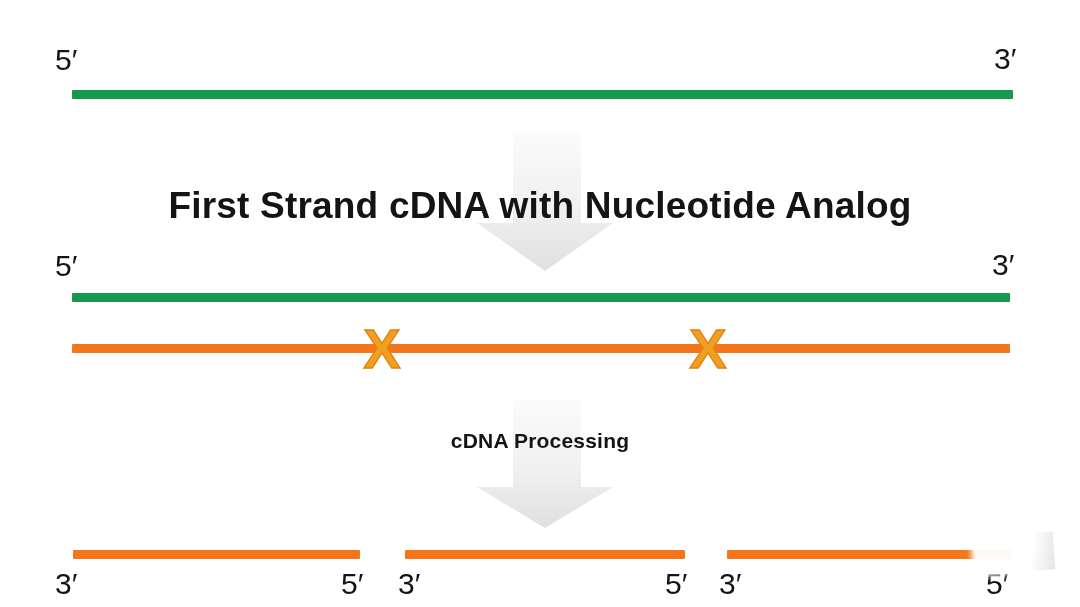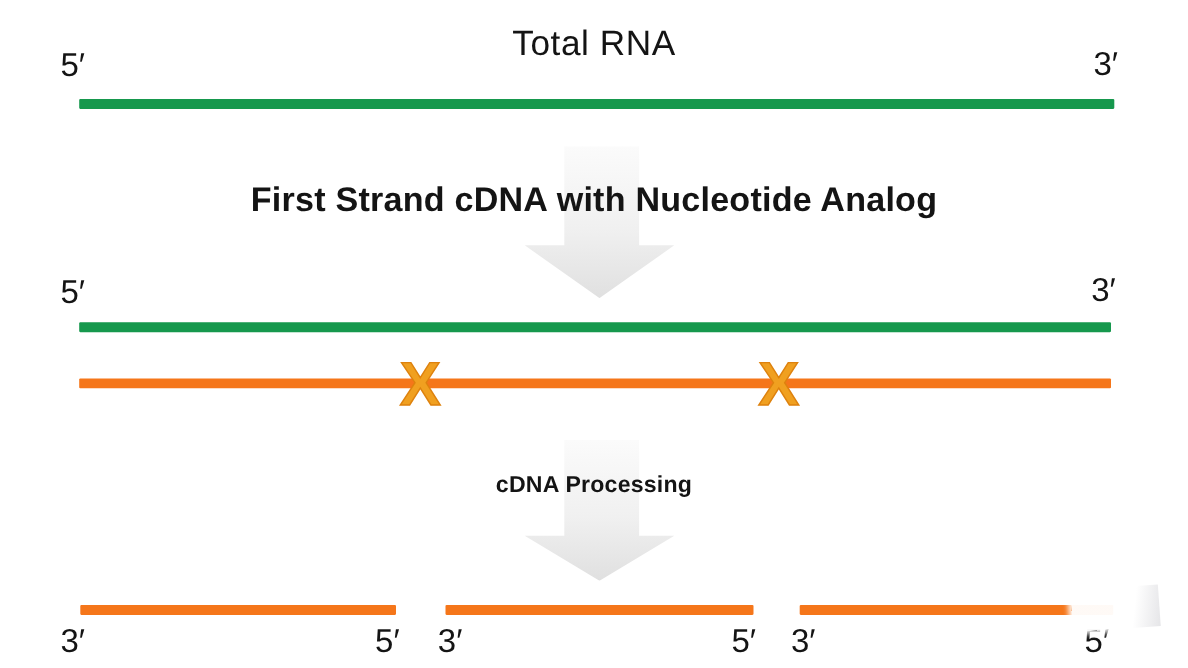--- a/index.html
+++ b/index.html
@@ -28,21 +28,21 @@
     color: var(--text, #141414);
   }
   .heading {
     left: 0; right: 0;
     text-align: center;
     font-weight: 700;
     letter-spacing: 0.2px;
     color: var(--text, #141414);
     z-index: 3;
   }
-  .heading-1 { top: 164px; font-size: 31px; line-height: 36px; }
+  .heading-1 { top: 188px; font-size: 37px; line-height: 36px; }
   .heading-2 { top: 423px; font-size: 21px; line-height: 36px; }
 
   .prime-label {
     font-size: 30px;
     line-height: 32px;
     font-weight: 400;
     color: var(--text, #141414);
     white-space: nowrap;
   }
 
@@ -80,21 +80,20 @@
   <svg width="0" height="0" style="position:absolute" aria-hidden="true">
     <defs>
       <linearGradient id="arrowGrad" x1="0" y1="0" x2="0" y2="1">
         <stop offset="0" stop-color="#FBFBFB"></stop>
         <stop offset="0.55" stop-color="#F0F0F0"></stop>
         <stop offset="1" stop-color="#E0E0E0"></stop>
       </linearGradient>
     </defs>
   </svg>
 
-  <div class="abs title">Total RNA</div>
 
   <div class="abs prime-label" style="left:55px; top:44px;">5′</div>
   <div class="abs prime-label" style="left:994px; top:43px;">3′</div>
 
   <div class="abs strand strand-green" style="left:72px; top:90px; width:941px;"></div>
 
   <svg class="abs arrow-svg" style="left:477px; top:133px;" width="136" height="138" viewBox="0 0 136 138">
     <polygon points="36,0 104,0 104,90 136,90 68,138 0,90 36,90" fill="url(#arrowGrad)"></polygon>
   </svg>
 

